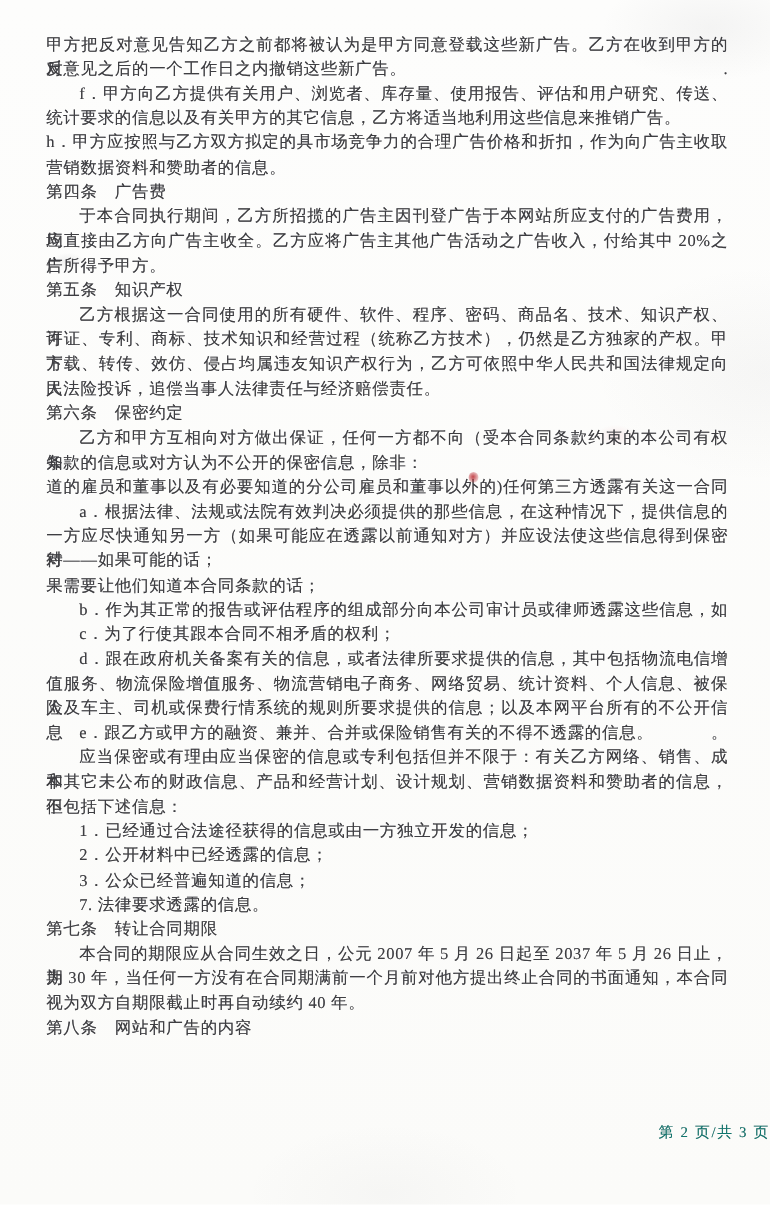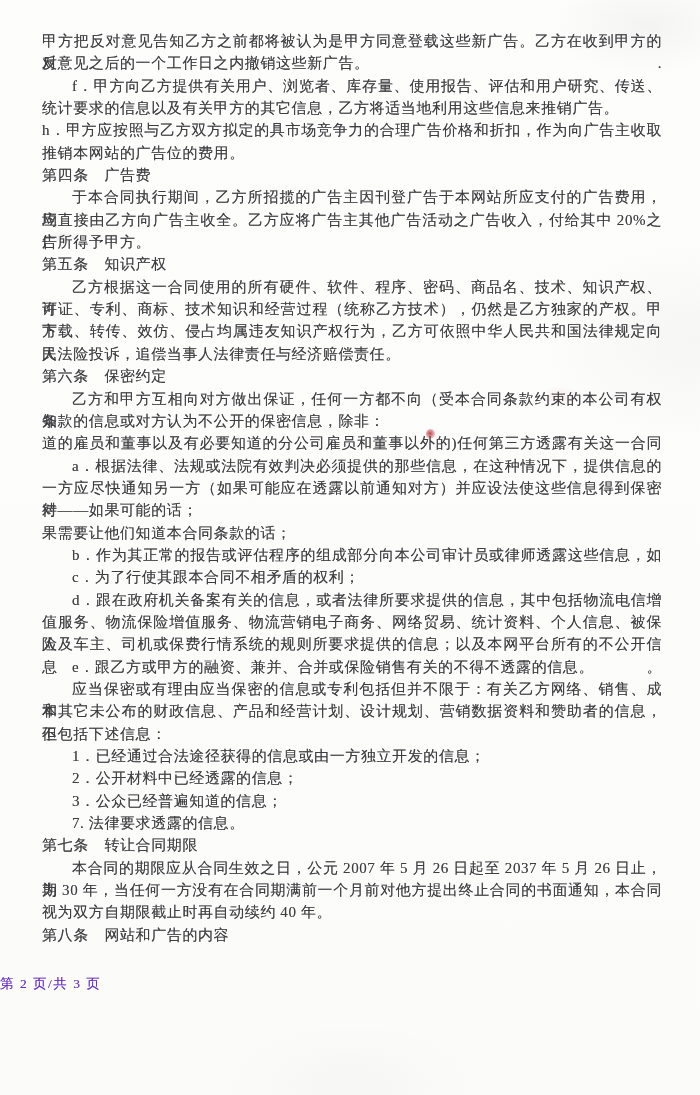--- a/index.html
+++ b/index.html
@@ -33,25 +33,25 @@
     overflow: visible;
   }
   .line.full {
     text-align: justify;
     text-align-last: justify;
     -moz-text-align-last: justify;
   }
   .line.ind { text-indent: 2em; }
   .footer {
     position: absolute;
-    top: 975px; left: 0; right: 0;
-    text-align: left;
+    top: 1021px; left: 0; right: 0;
+    text-align: right;
     font-size: 13.5px;
     letter-spacing: 1.5px;
-    color: #6d28d9;
+    color: #0f766e;
     text-shadow: 0 0 0.5px rgba(70,70,75,0.5);
   }
   .red-speck {
     position: absolute;
     left: 426px; top: 429px;
     width: 9px; height: 10px;
     border-radius: 50%;
     background: radial-gradient(circle at 45% 45%, rgba(185,38,45,0.85), rgba(185,38,45,0.25) 65%, transparent 80%);
     filter: blur(0.4px);
   }
@@ -59,21 +59,21 @@
 </head>
 <body>
 
 <div class="doc">
   <div>
       <div class="line full">甲方把反对意见告知乙方之前都将被认为是甲方同意登载这些新广告。乙方在收到甲方的反.</div>
       <div class="line">对意见之后的一个工作日之内撤销这些新广告。</div>
       <div class="line ind full">f．甲方向乙方提供有关用户、浏览者、库存量、使用报告、评估和用户研究、传送、</div>
       <div class="line">统计要求的信息以及有关甲方的其它信息，乙方将适当地利用这些信息来推销广告。</div>
       <div class="line full">h．甲方应按照与乙方双方拟定的具市场竞争力的合理广告价格和折扣，作为向广告主收取</div>
-      <div class="line">推销本网站的广告位的费用。</div>
+      <div class="line">营销数据资料和赞助者的信息。</div>
       <div class="line">第四条　广告费</div>
       <div class="line ind full">于本合同执行期间，乙方所招揽的广告主因刊登广告于本网站所应支付的广告费用，均</div>
       <div class="line full">应直接由乙方向广告主收全。乙方应将广告主其他广告活动之广告收入，付给其中 20%之广</div>
       <div class="line">告所得予甲方。</div>
       <div class="line">第五条　知识产权</div>
       <div class="line ind full">乙方根据这一合同使用的所有硬件、软件、程序、密码、商品名、技术、知识产权、许</div>
       <div class="line full">可证、专利、商标、技术知识和经营过程（统称乙方技术），仍然是乙方独家的产权。甲方</div>
       <div class="line full">下载、转传、效仿、侵占均属违友知识产权行为，乙方可依照中华人民共和国法律规定向人</div>
       <div class="line">民法险投诉，追偿当事人法律责任与经济赔偿责任。</div>
       <div class="line">第六条　保密约定</div>

